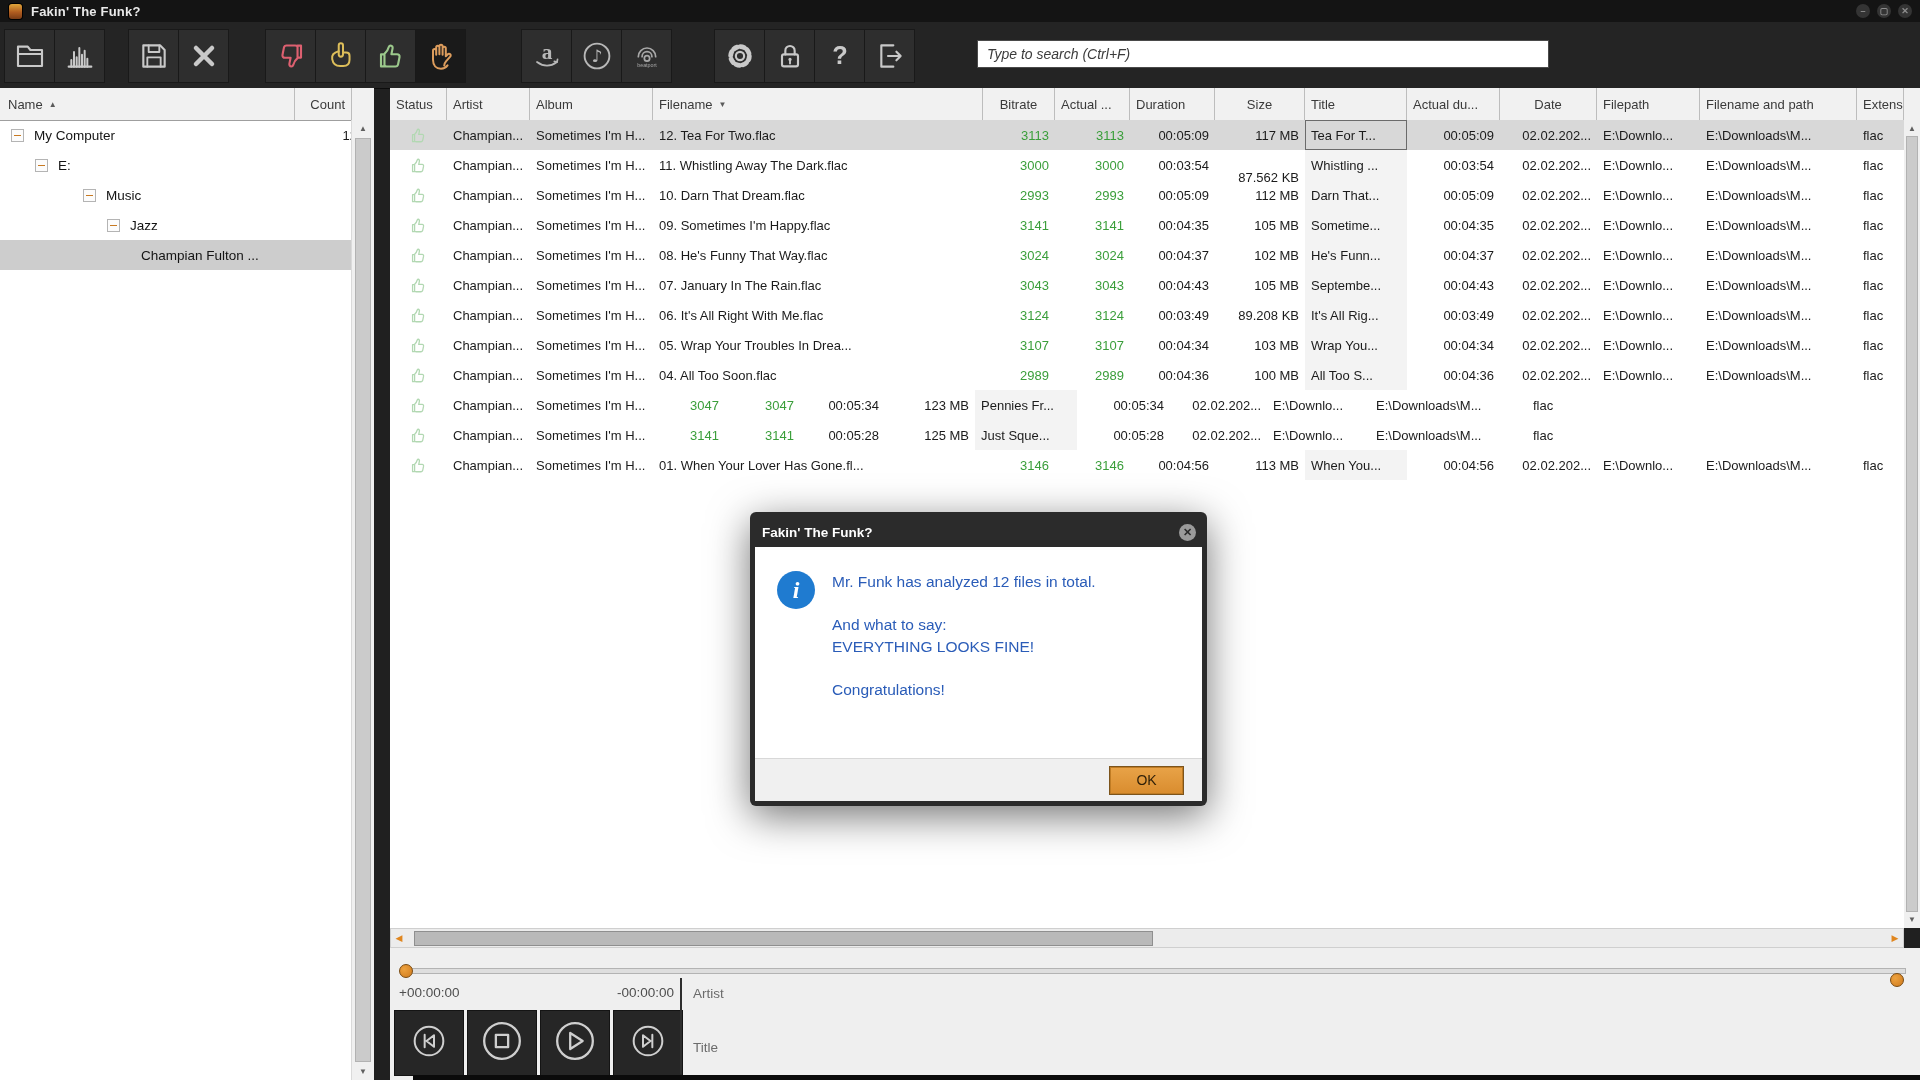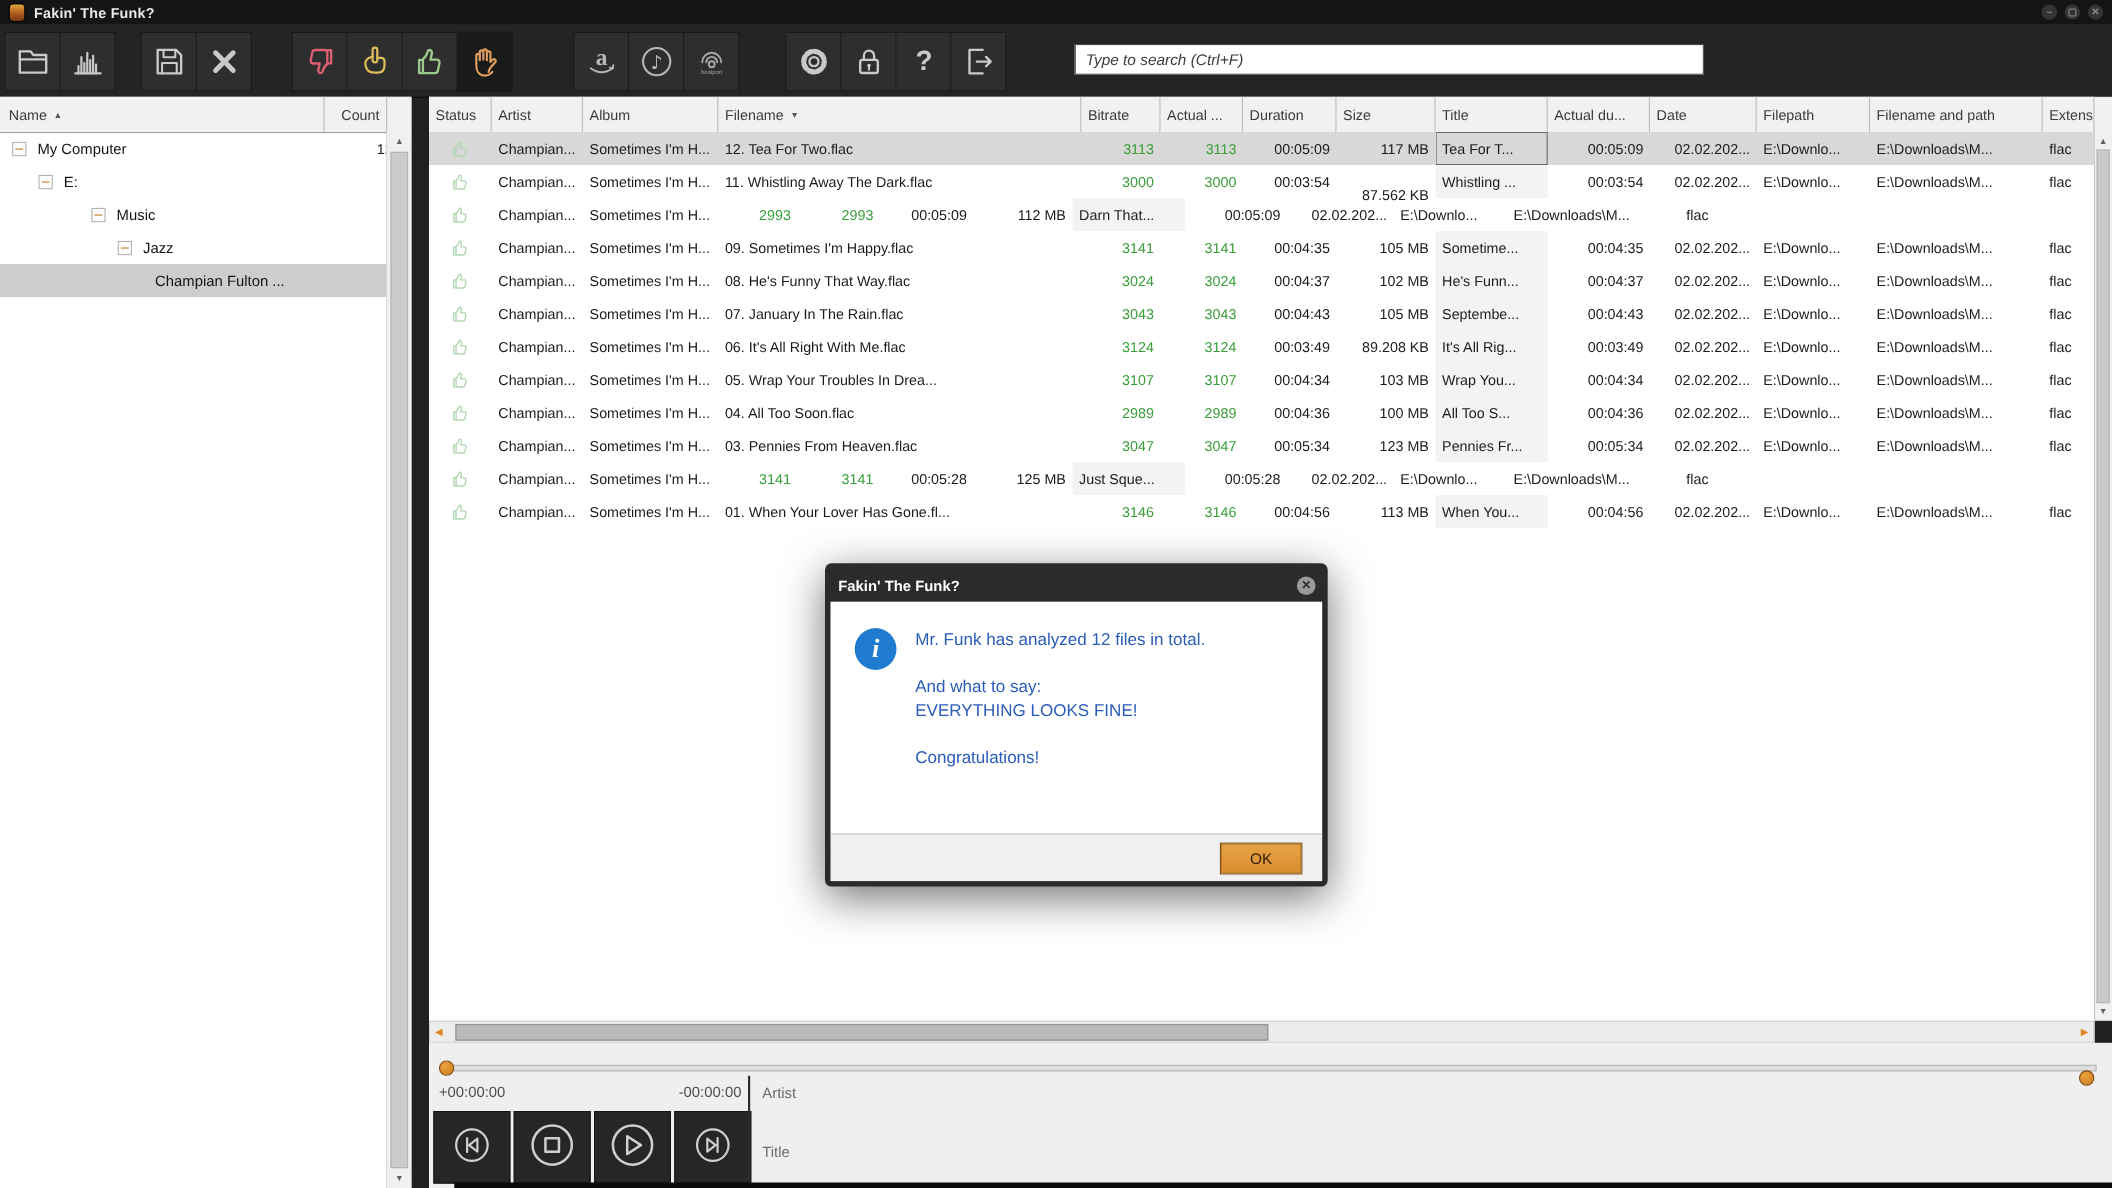--- a/index.html
+++ b/index.html
@@ -46,21 +46,21 @@
   .tree-count{margin-left:auto;padding-right:6px;font-size:13px;color:#1a1a1a;width:50px;text-align:right;flex:none}
   .tree-vscroll{position:absolute;right:0;top:32px;bottom:0;width:22px;background:#f0f0f0;border-left:1px solid #dadada}
   .scroll-arrow{position:absolute;left:0;right:0;text-align:center;font-size:8px;color:#5f5f5f}
   .tree-thumb{position:absolute;left:3px;right:3px;top:18px;bottom:18px;background:#cbcbcb;border:1px solid #b2b2b2}
 
   
   .table-area{position:absolute;left:390px;top:88px;width:1514px;bottom:0;background:#ffffff}
   .tbl-header{height:32px;background:#f1f1f1;border-bottom:1px solid #9f9f9f;display:flex;font-size:13px;color:#3a3a3a}
   .hcell{box-sizing:border-box;border-right:1px solid #bdbdbd;padding:0 6px;display:flex;align-items:center;
          white-space:nowrap;overflow:hidden;height:100%}
-  .hcell.r{justify-content:flex-start}
+  .hcell.r{justify-content:center}
   .tbl-body{position:absolute;left:0;top:32px;right:0}
   .trow{height:30px;display:flex;font-size:13px;color:#1b1b1b}
   .trow.selected{background:#d8d8d8}
   .tcell{box-sizing:border-box;padding:0 6px;display:flex;align-items:center;white-space:nowrap;overflow:hidden;height:100%}
   .tcell.r{justify-content:flex-end}
   .tcell.green{color:#3a9e3a}
   .tcell.shaded{background:#f3f3f3}
   .trow.selected .tcell.shaded{background:#d8d8d8}
   .tcell.focus{box-shadow:inset 0 0 0 1px #6b6b6b}
   .status-thumb{display:flex;align-items:center;justify-content:center;width:100%}
@@ -390,20 +390,21 @@
       <div class="trow">
         <div class="tcell" style="width: 57px;">
           <span class="status-thumb">
             <svg width="19" height="19" viewBox="0 0 24 24" fill="none" stroke-linecap="round" stroke-linejoin="round">
               <path d="M4.5 10.8h2.6v9H4.5z M7.1 18.5c0 .9.8 1.4 1.8 1.4h6.4c1 0 1.8-.6 2-1.6l1.1-5.5c.2-1.2-.6-2.1-1.8-2.1h-4.3l.9-4.4c.2-1.1-.4-2.1-1.5-2.2-.6 0-1.1.4-1.3 1-.6 2.2-1.6 4-3.3 5.3" stroke="#b2d8b2" stroke-width="1.6"></path>
             </svg>
           </span>
         </div>
         <div class="tcell" style="width: 83px;">Champian...</div>
         <div class="tcell" style="width: 123px;">Sometimes I'm H...</div>
+        <div class="tcell" style="width: 330px;">10. Darn That Dream.flac</div>
         <div class="tcell r green" style="width: 72px;">2993</div>
         <div class="tcell r green" style="width: 75px;">2993</div>
         <div class="tcell r" style="width: 85px;">00:05:09</div>
         <div class="tcell r" style="width: 90px;">112 MB</div>
         <div class="tcell shaded" style="width: 102px;">Darn That...</div>
         <div class="tcell r" style="width: 93px;">00:05:09</div>
         <div class="tcell r" style="width: 97px;">02.02.202...</div>
         <div class="tcell" style="width: 103px;">E:\Downlo...</div>
         <div class="tcell" style="width: 157px;">E:\Downloads\M...</div>
         <div class="tcell" style="width: 47px;">flac</div>
@@ -543,21 +544,20 @@
       <div class="trow">
         <div class="tcell" style="width: 57px;">
           <span class="status-thumb">
             <svg width="19" height="19" viewBox="0 0 24 24" fill="none" stroke-linecap="round" stroke-linejoin="round">
               <path d="M4.5 10.8h2.6v9H4.5z M7.1 18.5c0 .9.8 1.4 1.8 1.4h6.4c1 0 1.8-.6 2-1.6l1.1-5.5c.2-1.2-.6-2.1-1.8-2.1h-4.3l.9-4.4c.2-1.1-.4-2.1-1.5-2.2-.6 0-1.1.4-1.3 1-.6 2.2-1.6 4-3.3 5.3" stroke="#b2d8b2" stroke-width="1.6"></path>
             </svg>
           </span>
         </div>
         <div class="tcell" style="width: 83px;">Champian...</div>
         <div class="tcell" style="width: 123px;">Sometimes I'm H...</div>
-        <div class="tcell" style="width: 330px;">03. Pennies From Heaven.flac</div>
         <div class="tcell r green" style="width: 72px;">3047</div>
         <div class="tcell r green" style="width: 75px;">3047</div>
         <div class="tcell r" style="width: 85px;">00:05:34</div>
         <div class="tcell r" style="width: 90px;">123 MB</div>
         <div class="tcell shaded" style="width: 102px;">Pennies Fr...</div>
         <div class="tcell r" style="width: 93px;">00:05:34</div>
         <div class="tcell r" style="width: 97px;">02.02.202...</div>
         <div class="tcell" style="width: 103px;">E:\Downlo...</div>
         <div class="tcell" style="width: 157px;">E:\Downloads\M...</div>
         <div class="tcell" style="width: 47px;">flac</div>

